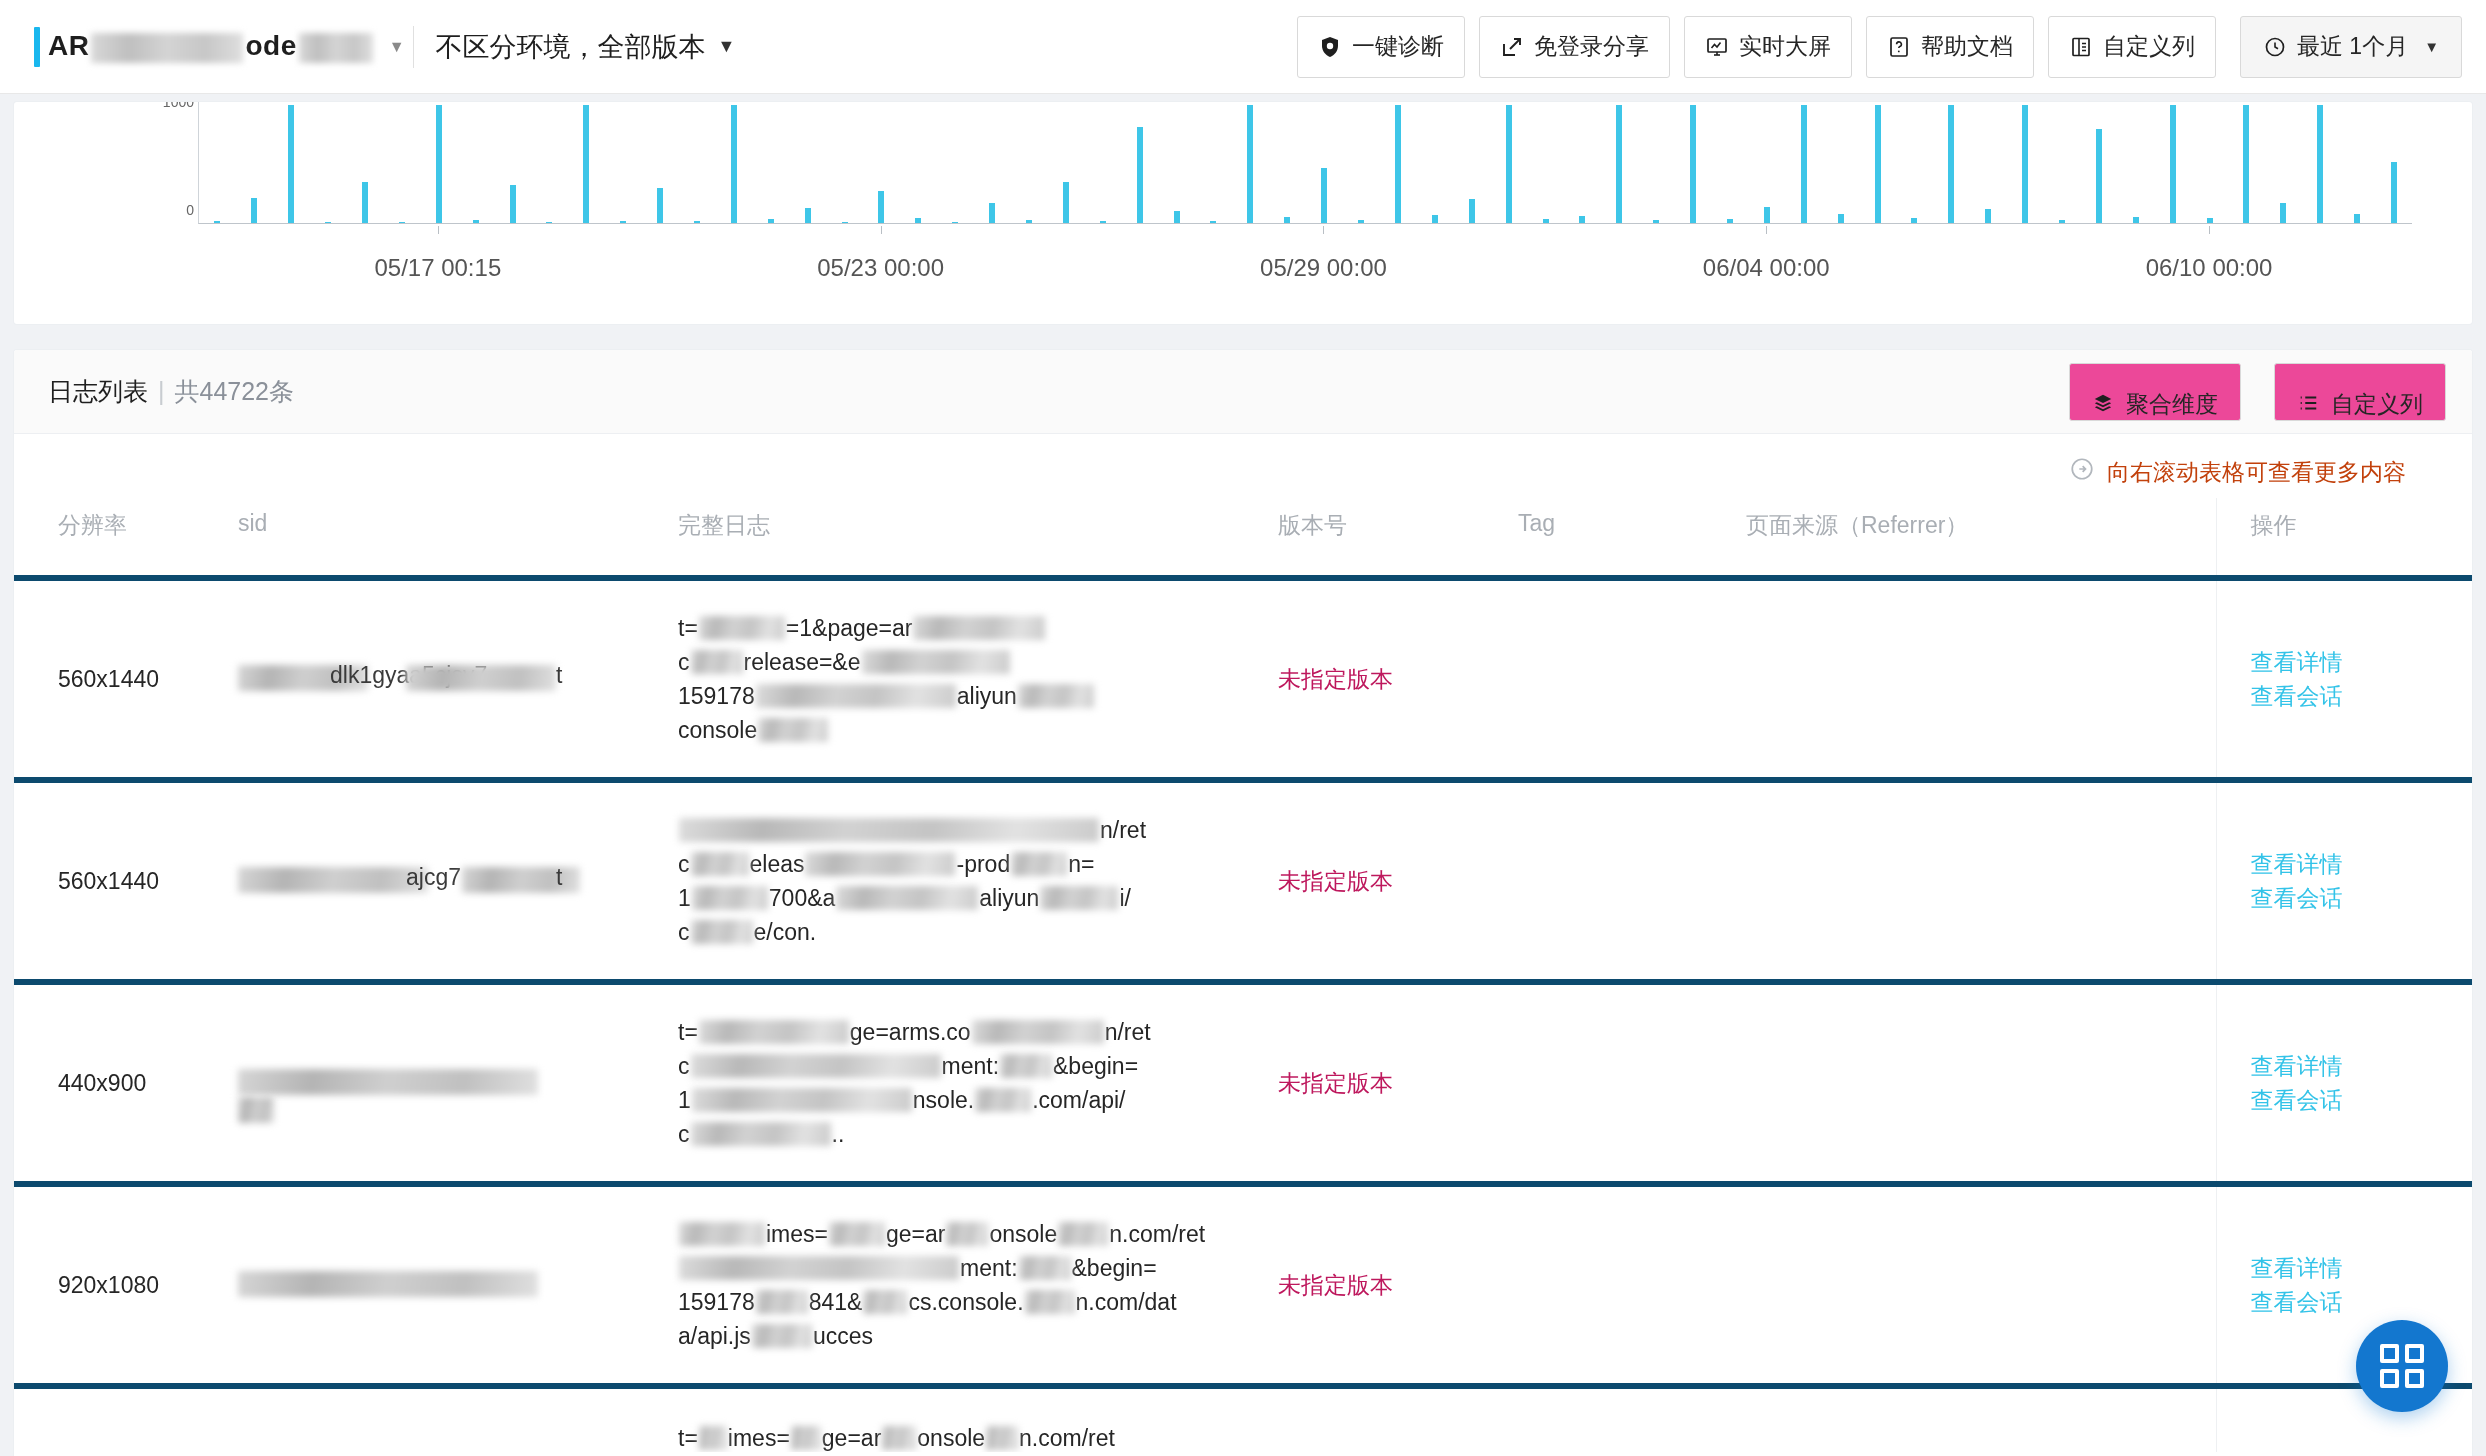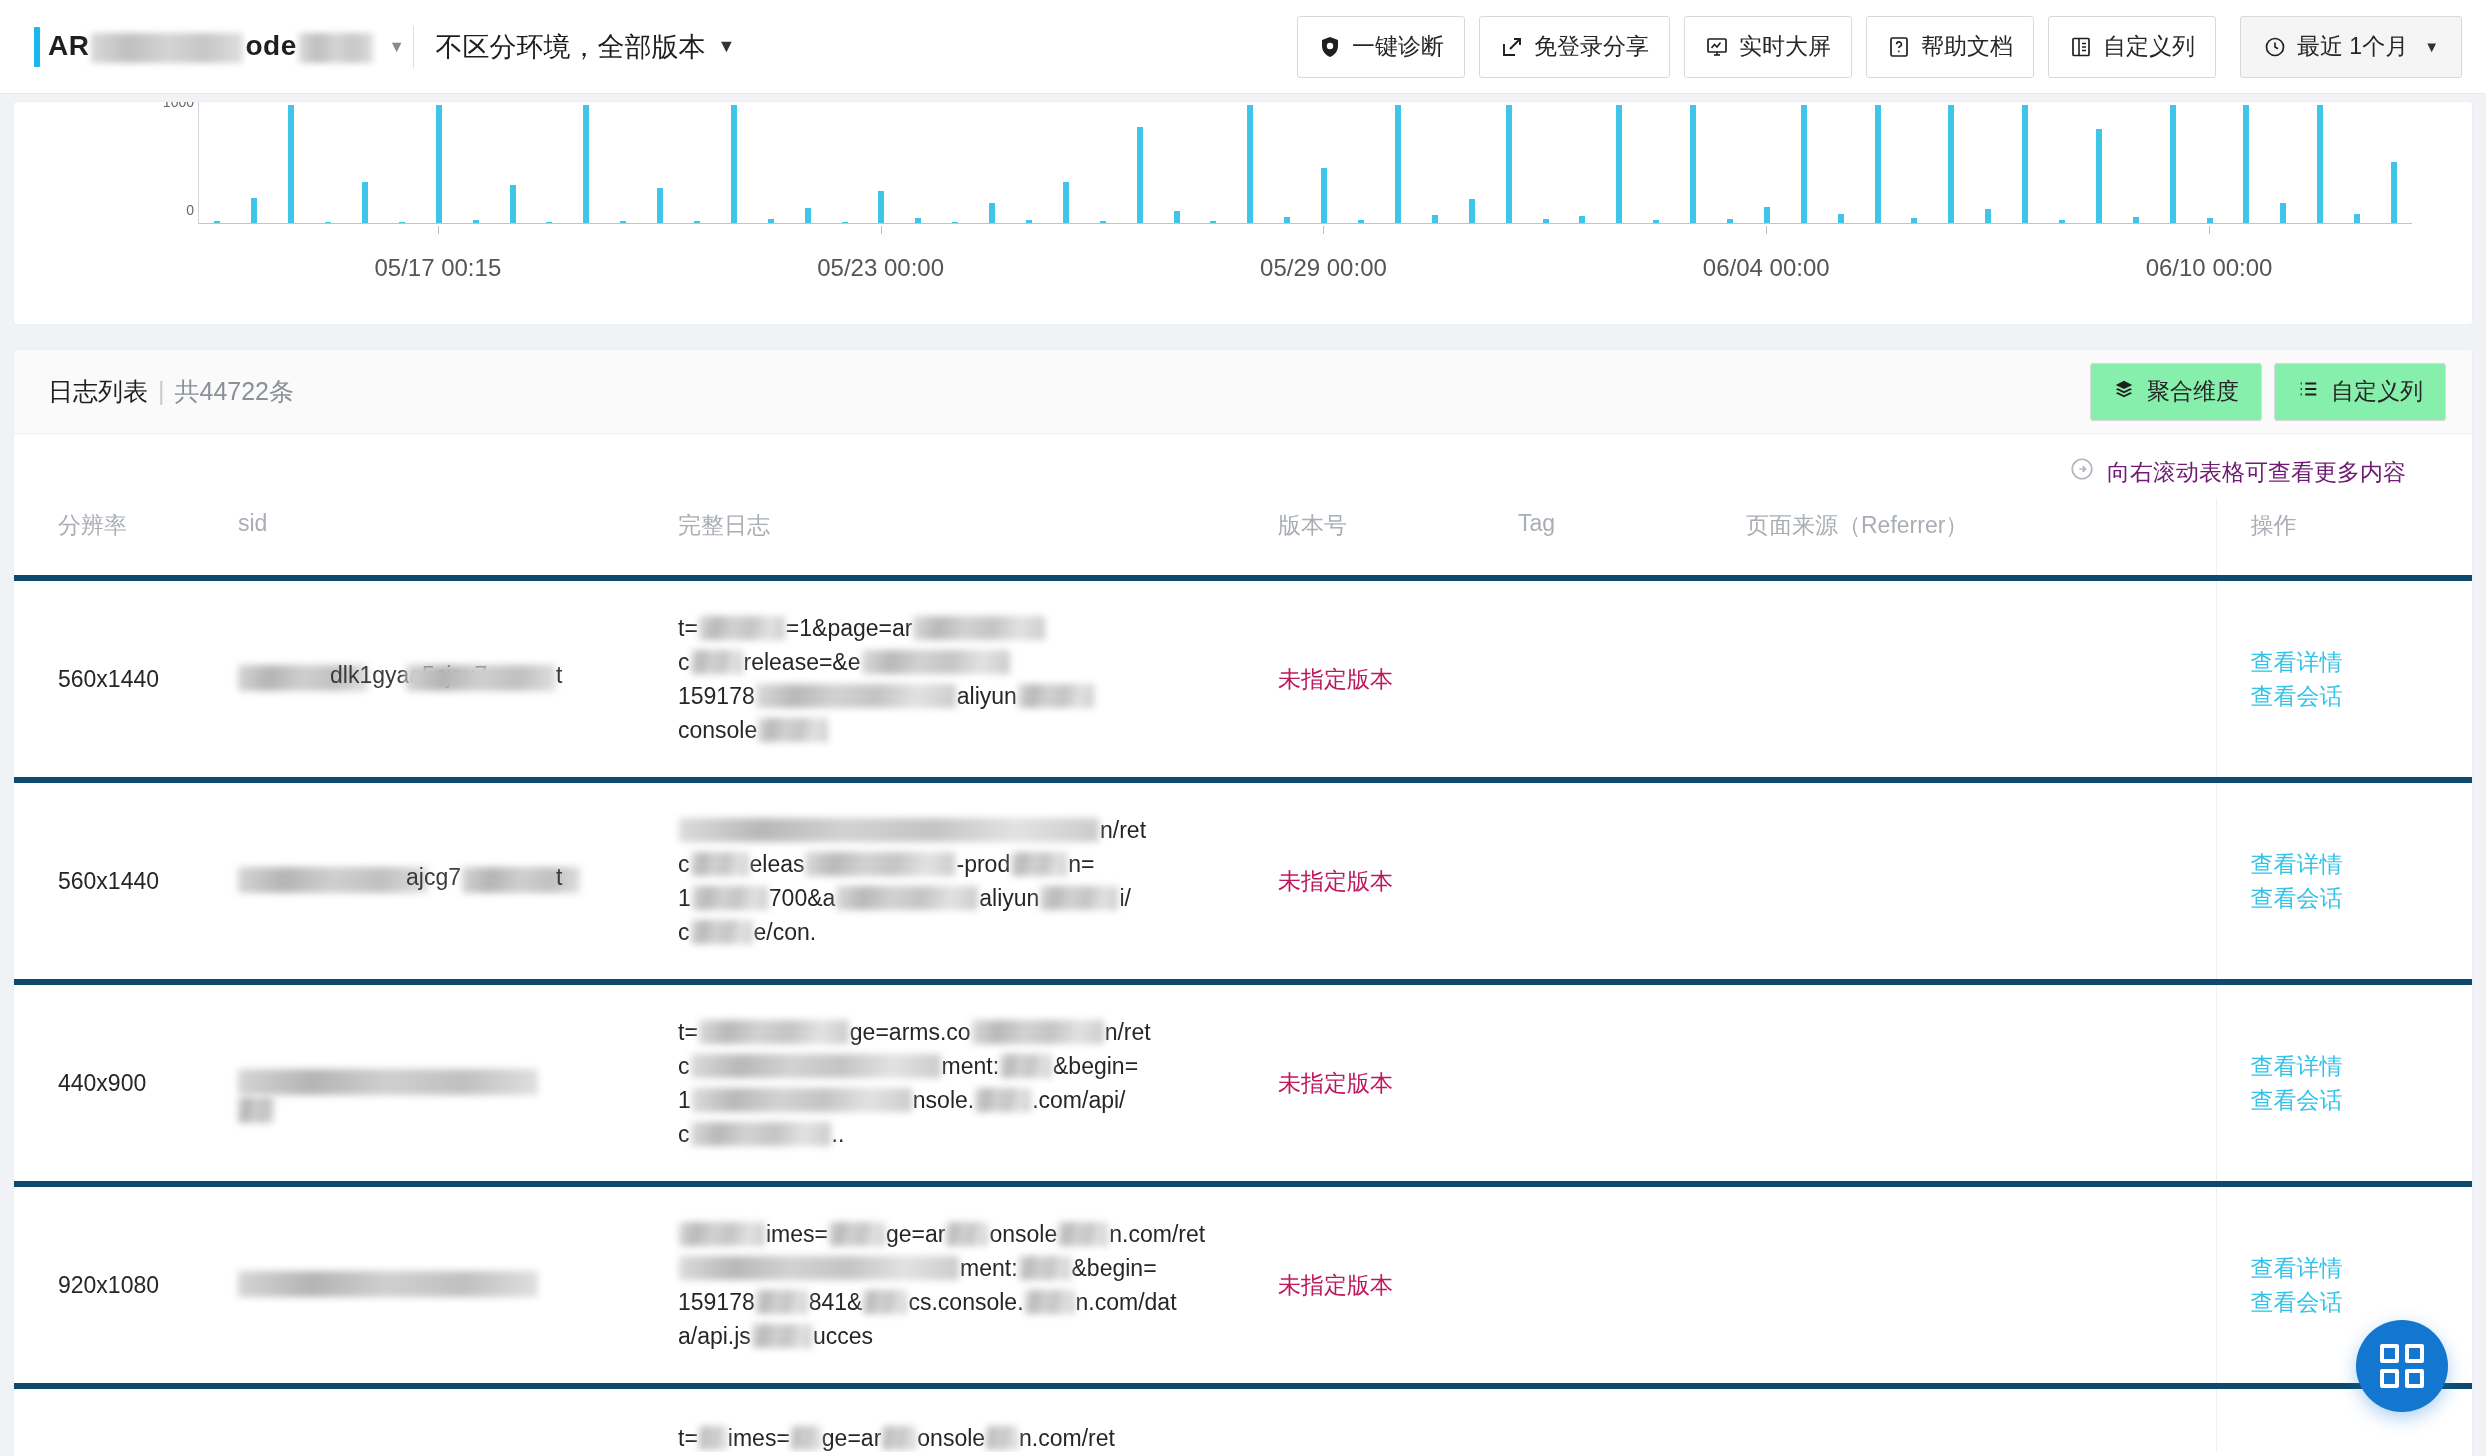--- a/index.html
+++ b/index.html
@@ -199,41 +199,41 @@
     color: #1f1f1f;
     font-weight: 400;
     white-space: nowrap;
   }
   .log-sep { color: #c8ccd0; margin: 0 10px; }
   .log-count { color: #8a9099; }
   .log-head-spacer { flex: 1; }
   .hbtn {
     height: 58px;
     border: 1px solid #d9d9d9;
-    background: #86efac;
+    background: #ec4899;
     border-radius: 3px;
     display: inline-flex;
-    align-items: center;
+    align-items: flex-end;
     gap: 12px;
     padding: 0 22px;
     font-size: 23px;
     color: #262626;
-    margin-left: 12px;
+    margin-left: 33px;
     cursor: pointer;
     white-space: nowrap;
     font-family: inherit;
   }
 
   .scroll-hint {
     display: flex;
     align-items: center;
     justify-content: flex-end;
     gap: 12px;
     padding: 22px 66px 10px 0;
-    color: #701a75;
+    color: #c2410c;
     font-size: 23px;
   }
 
   
   .tbl { width: 100%; border-collapse: collapse; table-layout: fixed; }
   .tbl th {
     text-align: left;
     font-weight: 400;
     color: #a9aeb4;
     font-size: 23px;

